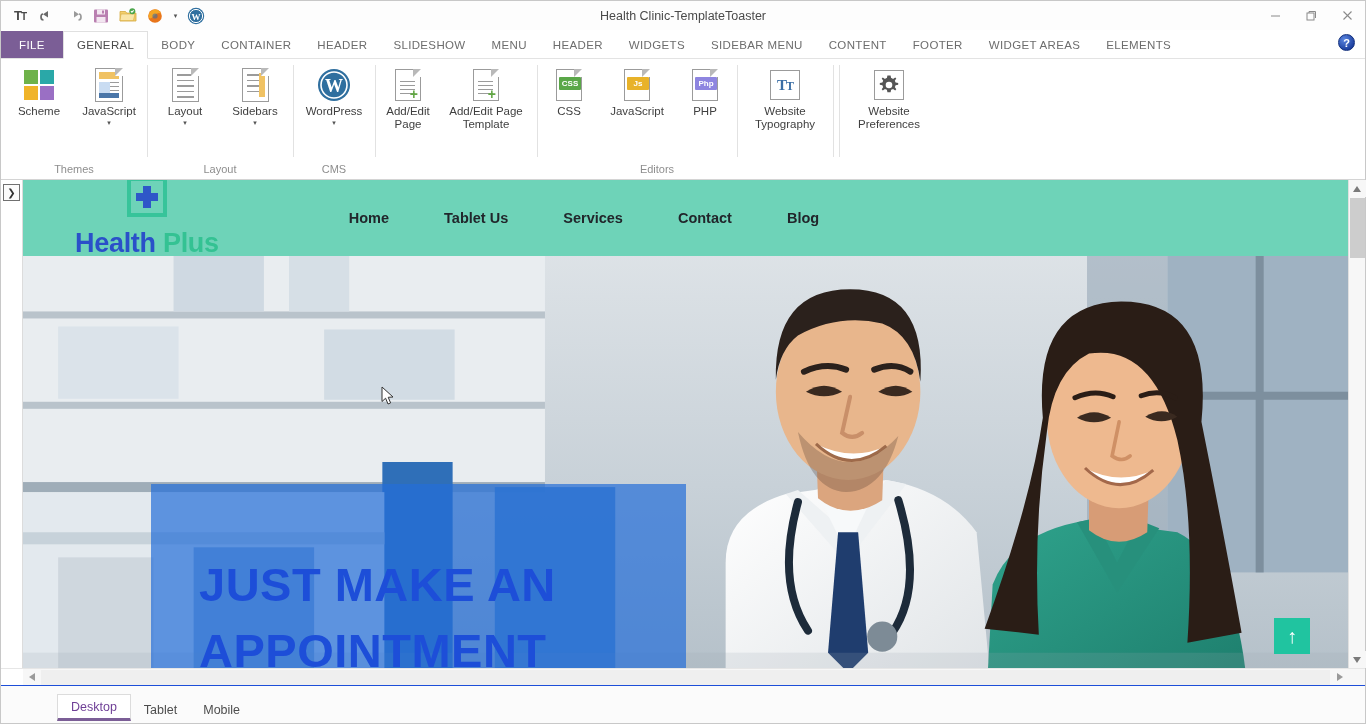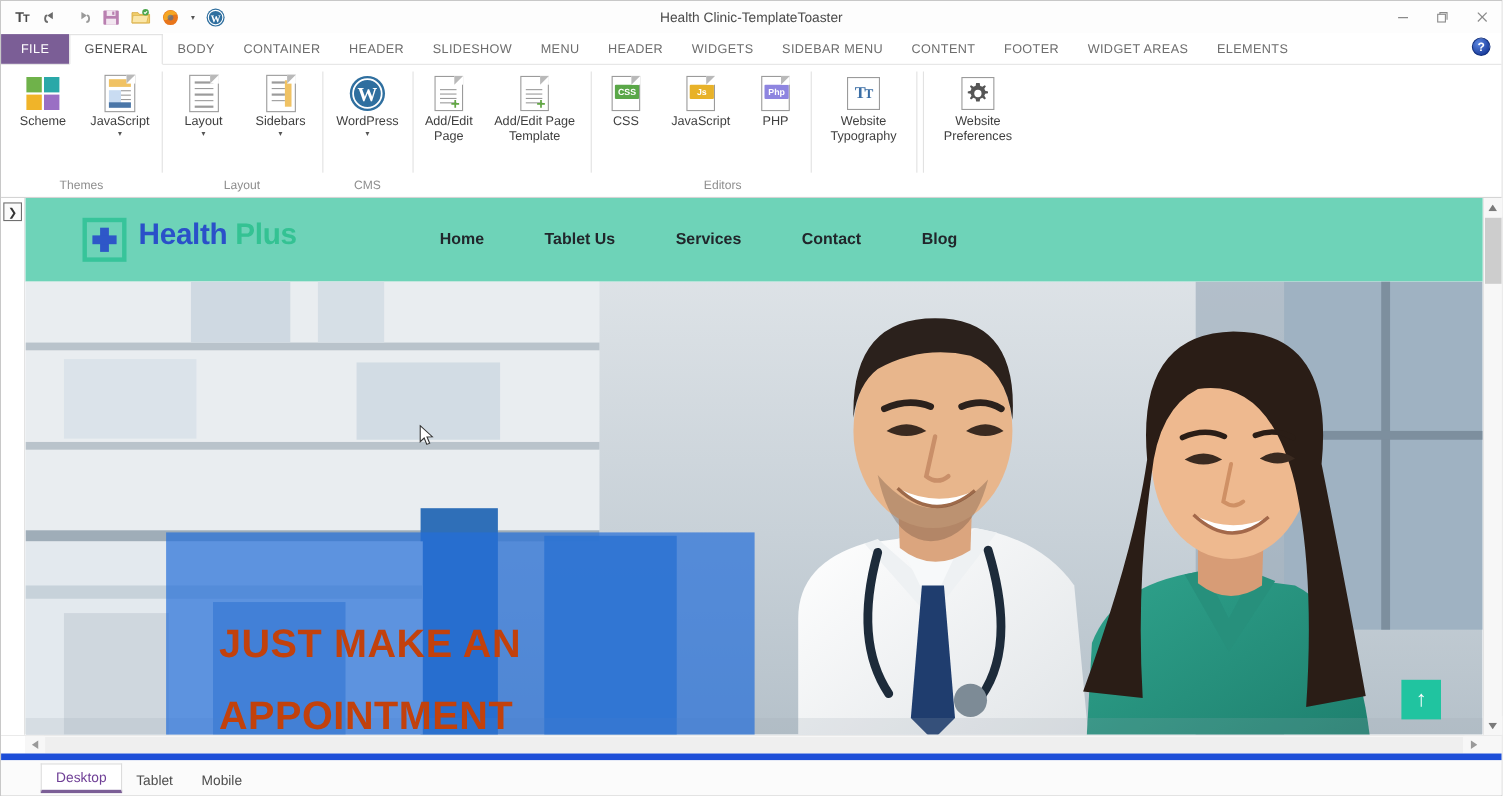--- a/index.html
+++ b/index.html
@@ -163,42 +163,42 @@
     border: 1px solid #707070; background: #fbfbfb;
     display: flex; align-items: center; justify-content: center;
     font-size: 10px; color: #333;
   }
   .canvas { flex: 1; position: relative; overflow: hidden; background: #fff; }
 
   .site-header {
     height: 76px; background: #6ed3b8;
     display: flex; align-items: center; padding: 0 0 0 52px;
   }
-  .logo { display: flex; align-items: flex-start; gap: 11px; }
+  .logo { display: flex; align-items: center; gap: 11px; flex-direction: column; }
   .logo-mark {
     width: 40px; height: 40px; border: 4px solid #37c49a; position: relative;
   }
   .logo-mark .cross-v, .logo-mark .cross-h { position: absolute; background: #2e57c8; }
   .logo-mark .cross-v { width: 8px; height: 22px; left: 50%; top: 50%; transform: translate(-50%,-50%); }
   .logo-mark .cross-h { height: 8px; width: 22px; left: 50%; top: 50%; transform: translate(-50%,-50%); }
   .logo-text { font-size: 27px; font-weight: bold; letter-spacing: -.3px; }
   .logo-text .t1 { color: #2a50c9; }
   .logo-text .t2 { color: #34c293; }
   .site-nav { display: flex; margin-left: 130px; gap: 55px; }
   .nav-item { font-size: 14.5px; font-weight: bold; color: #21262b; }
 
   .hero { position: absolute; left: 0; right: 0; top: 76px; bottom: 0; overflow: hidden; }
   .hero-photo { position: absolute; inset: 0; }
   .hero-overlay {
     position: absolute; left: 128px; top: 228px; width: 535px; height: 250px;
     background: rgba(36,110,216,.70);
     padding: 68px 0 0 48px;
   }
   .hero-title {
-    font-size: 36px; font-weight: bold; color: #c2410c;
+    font-size: 47px; font-weight: bold; color: #1d4ed8;
     line-height: 66px; letter-spacing: .5px;
   }
   .totop {
     position: absolute; right: 38px; bottom: 14px;
     width: 36px; height: 36px; background: #20c4a0;
     display: flex; align-items: center; justify-content: center;
     color: #fff; font-size: 20px;
   }
   .cursor { position: absolute; left: 358px; top: 130px; }
 
@@ -215,22 +215,22 @@
   .vtrack { flex: 1; }
 
   .hscroll-row { height: 17px; display: flex; background: #f7f7f7; border-top: 1px solid #e6e6e6; }
   .hscroll { flex: 1; display: flex; align-items: center; background: #f7f7f7; }
   .hthumb { flex: 1; height: 15px; background: #efefef; margin: 0 1px; }
   .corner { width: 17px; background: #f7f7f7; }
 
   
   .statusbar {
     height: 38px; min-height: 38px; background: #fbfbfb;
-    border-top: 6px solid #1d4ed8;
-    display: flex; align-items: flex-end; padding-left: 36px;
+    border-top: 1px solid #1d4ed8;
+    display: flex; align-items: flex-end; padding-left: 56px;
   }
   .dev-tab {
     padding: 5px 13px 4px 13px;
     font-size: 12.5px; color: #4d4d4d;
     margin-bottom: 2px;
   }
   .dev-tab.active {
     color: #6f3f96; background: #fff;
     border: 1px solid #dcdcdc;
     border-bottom: 3px solid #7b5e96;

